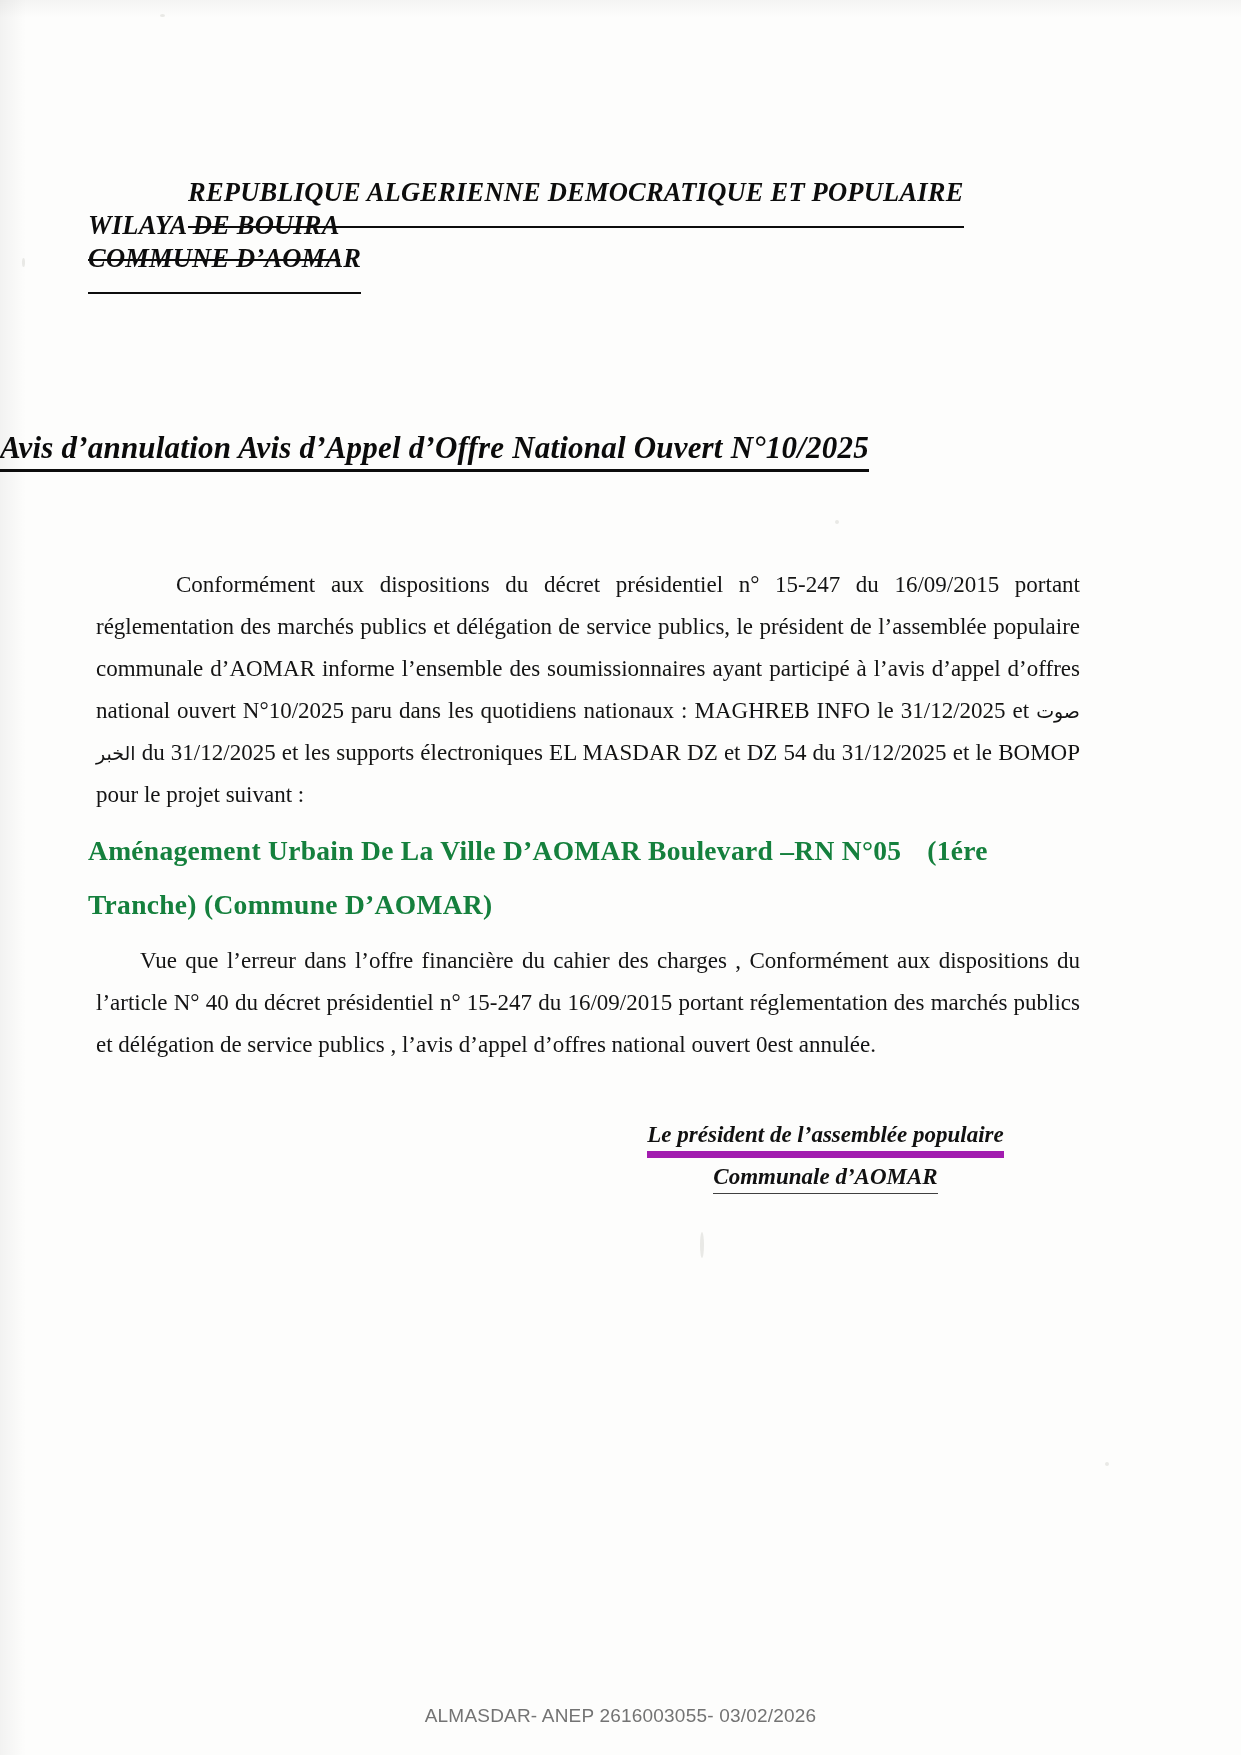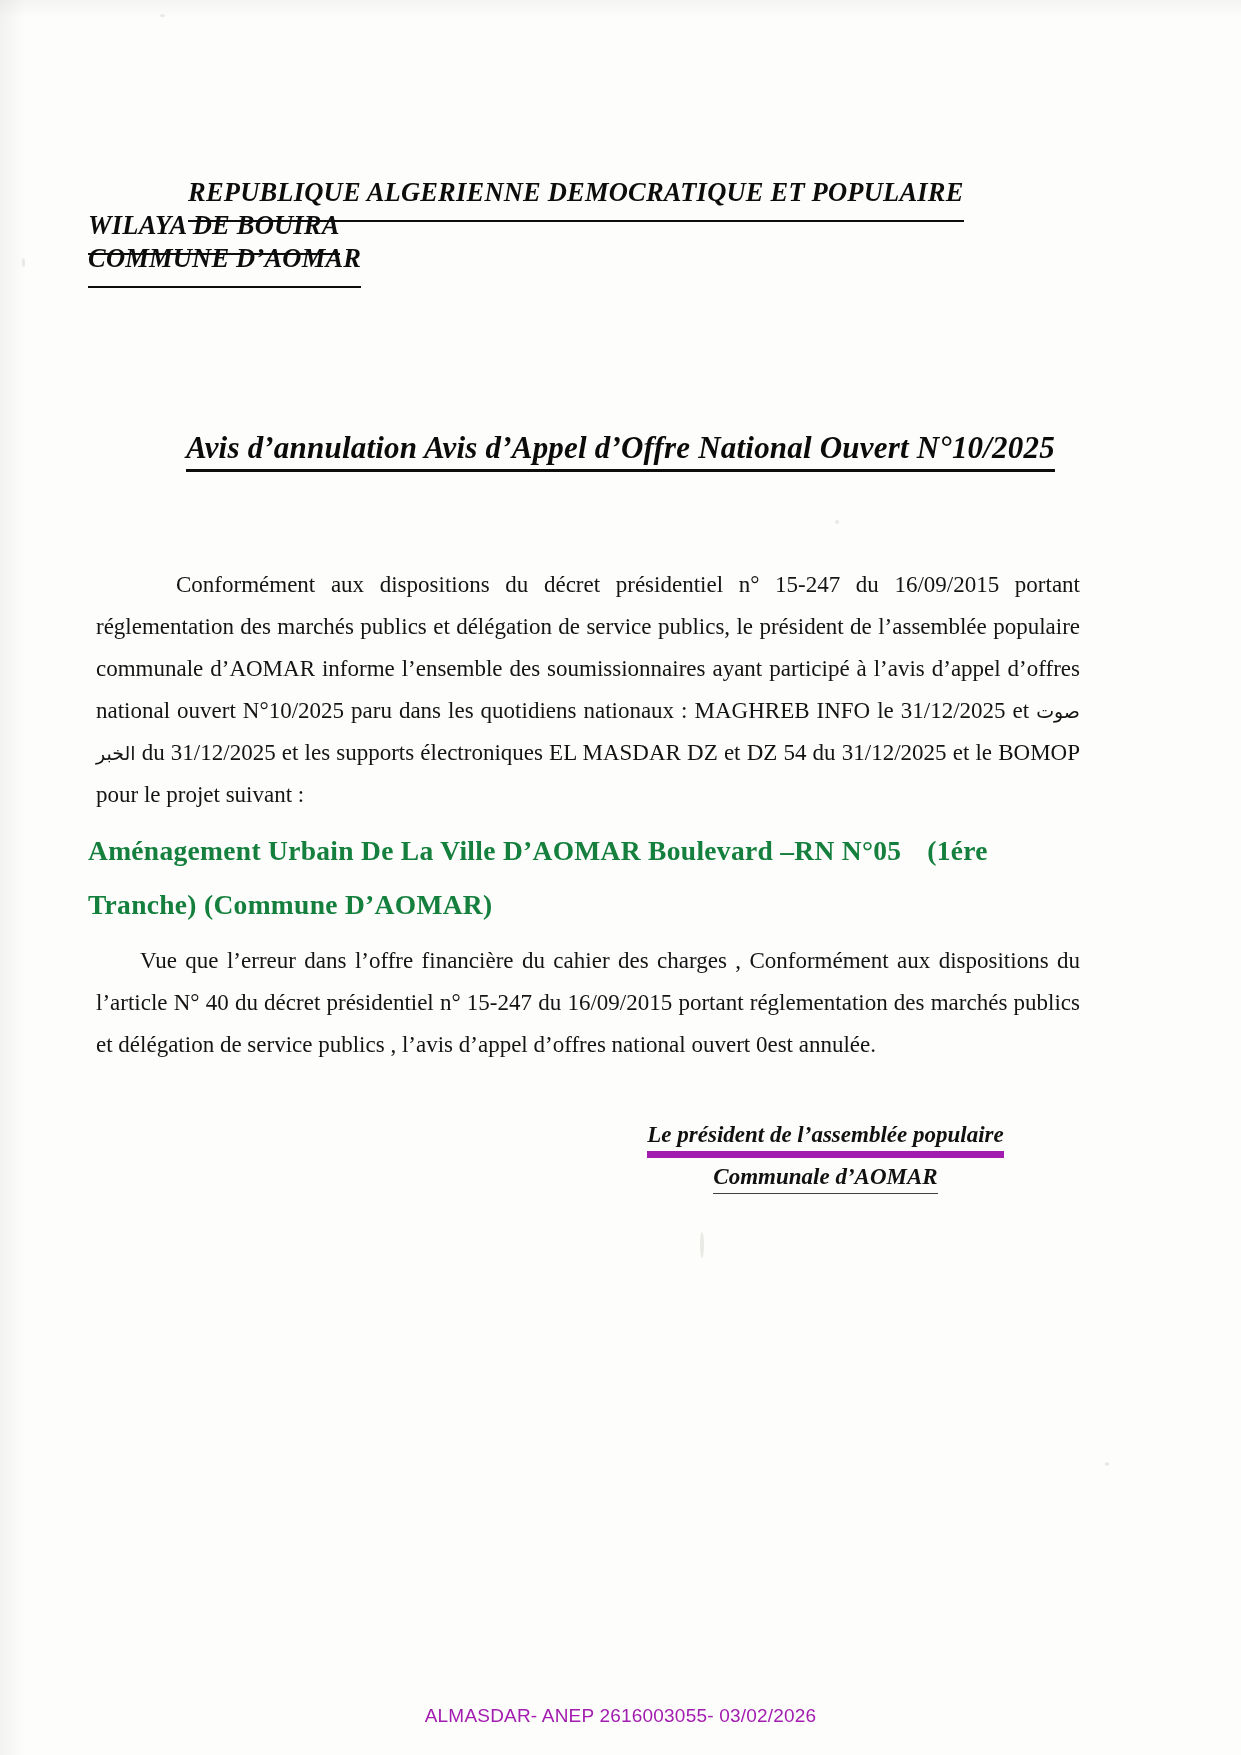--- a/index.html
+++ b/index.html
@@ -42,33 +42,33 @@
     font-style: italic;
     font-weight: bold;
     font-size: 26.5px;
     letter-spacing: 0.2px;
     line-height: 33px;
     white-space: nowrap;
     color: #0d0d0d;
   }
   .header .line span.u {
     border-bottom: 2.6px solid #0d0d0d;
-    padding-bottom: 13px;
+    padding-bottom: 19px;
   }
   .header .line.republic {
     padding-left: 100px;
   }
 
   
   .doc-title {
     position: absolute;
     left: 0;
     top: 430px;
     width: 1241px;
-    text-align: center;
+    text-align: left;
   }
   .doc-title span {
     display: inline-block;
     font-style: italic;
     font-weight: bold;
     font-size: 31px;
     letter-spacing: 0.2px;
     border-bottom: 3px solid #0d0d0d;
     padding-bottom: 3px;
     color: #0b0b0b;
@@ -152,21 +152,21 @@
 
   
   .footer {
     position: absolute;
     left: 0;
     top: 1705px;
     width: 1241px;
     text-align: center;
     font-family: "Liberation Sans", "DejaVu Sans", sans-serif;
     font-size: 19px;
-    color: #a21caf;
+    color: #737373;
     letter-spacing: 0.2px;
   }
 
   
   .speck {
     position: absolute;
     background: #e9e9e6;
     border-radius: 50%;
     pointer-events: none;
   }

